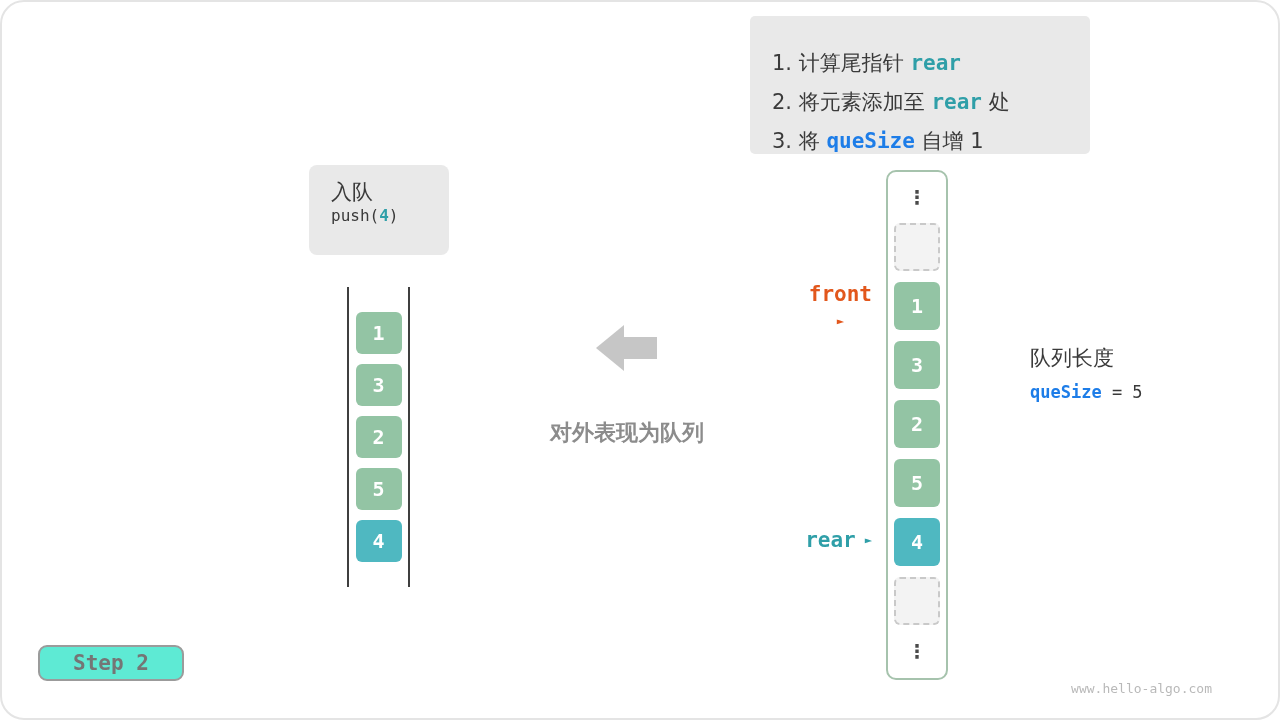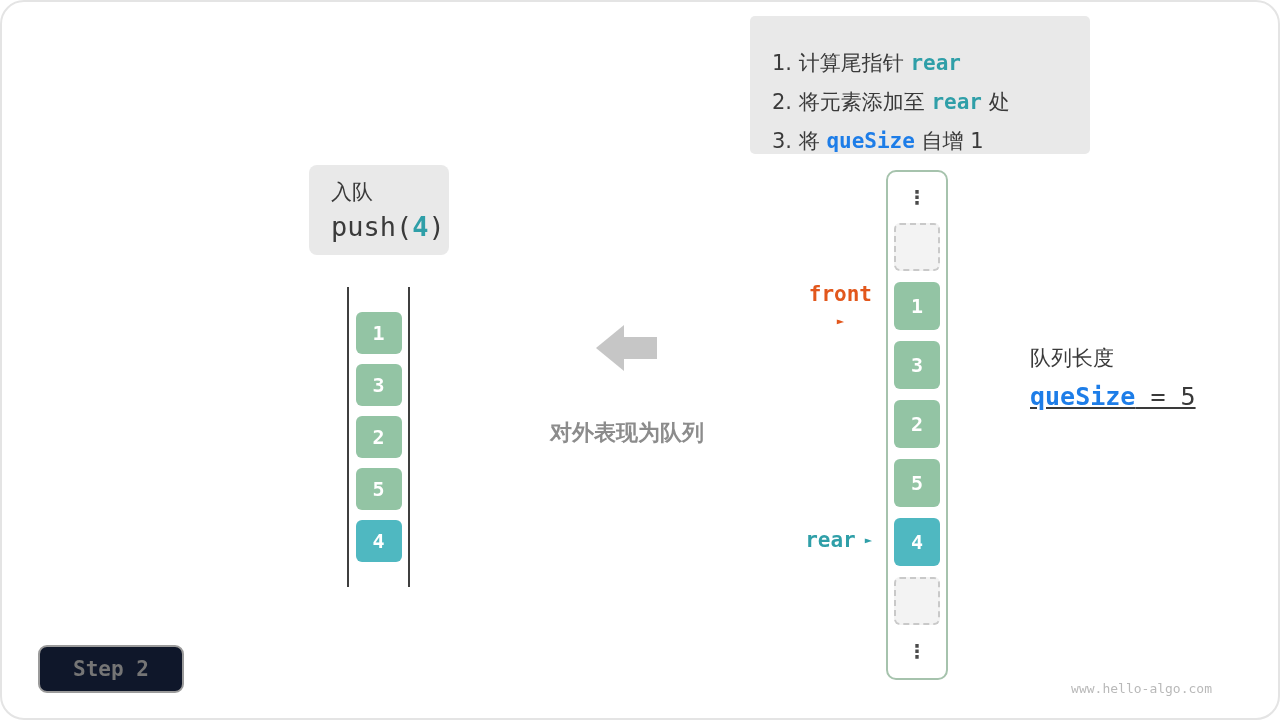--- a/index.html
+++ b/index.html
@@ -39,21 +39,21 @@
   
   .op-box {
     position: absolute; left: 307px; top: 163px;
     width: 140px; height: 90px;
     box-sizing: border-box;
     background: var(--gray-box);
     border-radius: 8px;
     padding: 13px 0 14px 22px;
   }
   .op-title { font-size: 21px; line-height: 28px; }
-  .op-code { font-size: 27px; margin-top: 5px; white-space: pre; }
+  .op-code { font-size: 16px; white-space: pre; }
   .op-arg { font-weight: bold; color: var(--accent-teal); }
 
   
   .abs-queue {
     position: absolute; left: 345px; top: 285px;
     width: 63px; height: 300px;
     box-sizing: border-box;
     border-left: 2px solid #3f3f3f;
     border-right: 2px solid #3f3f3f;
     display: flex; flex-direction: column;
@@ -132,34 +132,34 @@
     display: flex; align-items: center; gap: 9px;
     white-space: pre;
   }
   .ptr-orange { color: var(--front-orange); }
   .ptr-teal   { color: var(--rear-teal); }
   .pointer-arrow { font-size: 12px; line-height: 1; }
 
   
   .qinfo { position: absolute; left: 1028px; top: 341px; font-size: 21px; }
   .qinfo-label { line-height: 30px; }
-  .qinfo-code { margin-top: 9px; white-space: pre; font-size: 25px; text-decoration: underline; }
+  .qinfo-code { margin-top: 9px; white-space: pre; font-size: 17px; }
   .qsize { font-weight: bold; color: var(--accent-blue); }
 
   
   .step-box {
     position: absolute; left: 36px; top: 643px;
-    width: 146px; height: 48px;
+    width: 146px; height: 36px;
     box-sizing: border-box;
     border: 2px solid #9b9b9b;
     border-radius: 9px;
     display: flex; align-items: center; justify-content: center;
     font-weight: bold; font-size: 21px;
     color: #757575;
-    background: #0f172a;
+    background: #5eead4;
   }
 
   .watermark {
     position: absolute; right: 66px; top: 679px;
     font-size: 13px;
     color: #b9b9b9;
   }
 </style>
 </head>
 <body>

